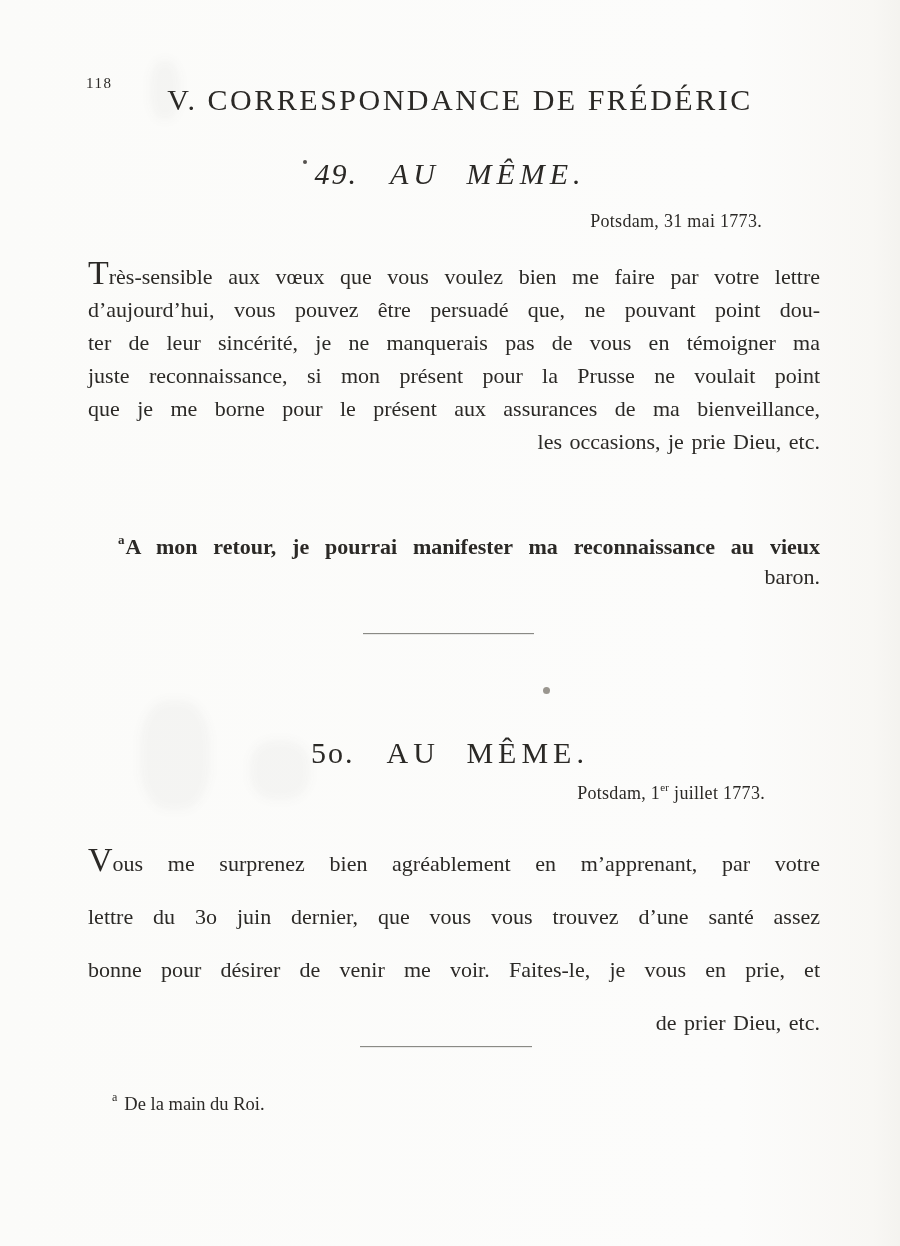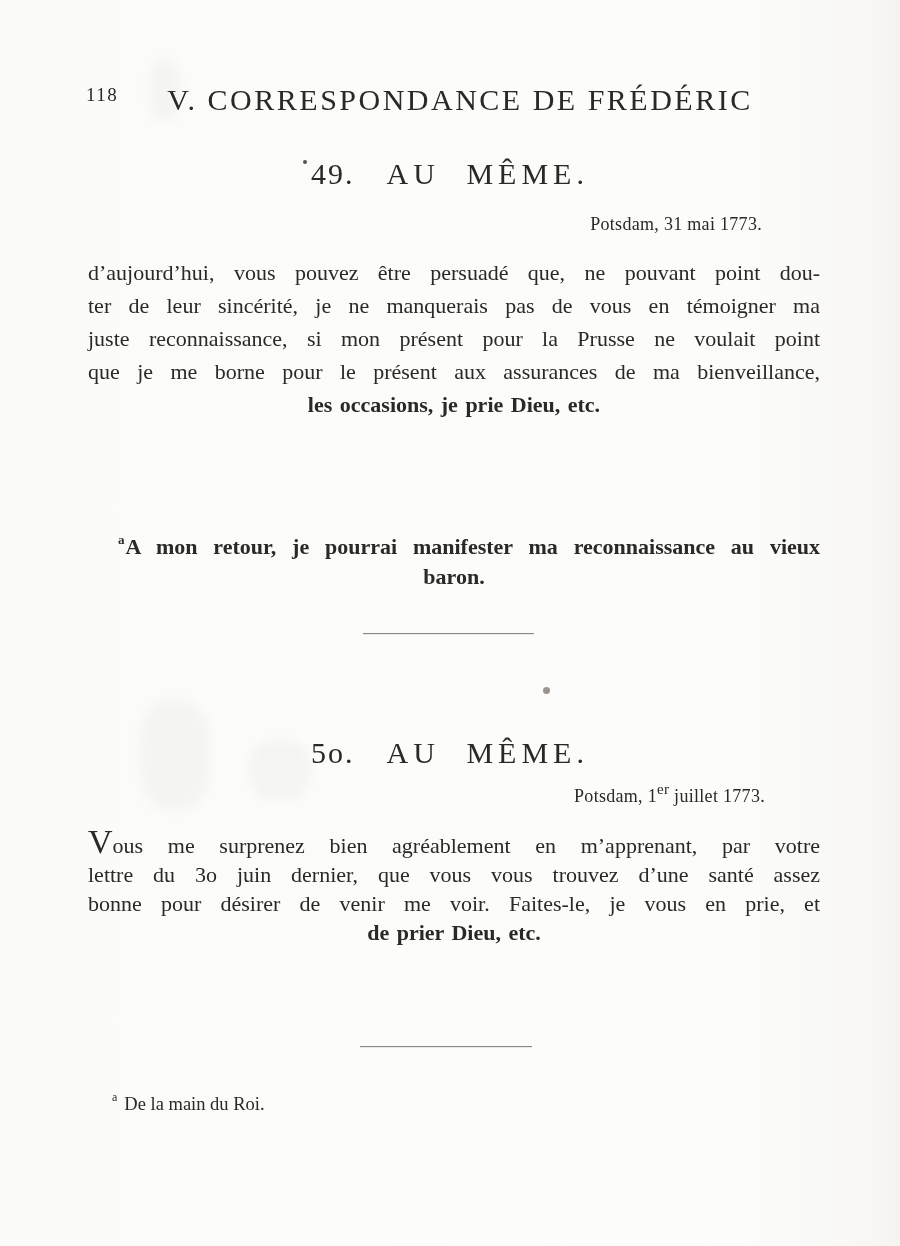--- a/index.html
+++ b/index.html
@@ -7,22 +7,22 @@
     width: 900px; height: 1246px;
     position: relative;
     overflow: hidden;
     background: linear-gradient(90deg, #fbfbf9 0%, #fcfcfb 82%, #f8f7f4 97%, #f4f3ef 100%);
     font-family: "Liberation Serif", serif;
     color: #2b2926;
   }
   .abs { position: absolute; }
 
   .pagenum {
-    left: 86px; top: 84px;
-    font-size: 19px; letter-spacing: 1.5px;
+    left: 86px; top: 75px;
+    font-size: 15px; letter-spacing: 1.5px;
   }
   .runhead {
     left: 150px; right: 130px; top: 83px;
     text-align: center;
     font-size: 30px; letter-spacing: 2.5px;
     white-space: nowrap;
   }
 
   .heading {
     left: 0; width: 900px;
@@ -31,30 +31,30 @@
     white-space: nowrap;
   }
   .heading .num { margin-right: 32px; letter-spacing: 2px; }
   .heading .ttl { letter-spacing: 5px; word-spacing: 14px; }
 
   .dateline {
     font-size: 18px;
     white-space: nowrap;
     letter-spacing: 0.3px;
   }
-  .dateline sup { font-size: 15px; position: relative; top: -1px; }
+  .dateline sup { font-size: 11px; position: relative; top: -1px; }
 
   .para {
     left: 88px; width: 732px;
     font-size: 22px;
   }
   .para .ln { line-height: 33px; }
-  .para.p2 .ln { line-height: 29px; }
+  .para.p2 .ln { line-height: 40px; margin-top: 13px; }
   .jline { text-align: justify; text-align-last: justify; }
-  .lline { text-align: center; word-spacing: 2px; font-weight: bold; }
+  .lline { text-align: right; word-spacing: 2px; }
   .initial { font-size: 34px; }
 
   .note {
     left: 88px; width: 732px;
     font-size: 22px;
   }
   .note .ln { line-height: 30px; }
   .note .ln1 { text-indent: 30px; text-align: justify; text-align-last: justify; font-weight: bold; }
   .note sup { font-size: 13px; position: relative; top: -2px; margin-right: 1px; }
 
@@ -77,29 +77,30 @@
   .smudge-1 { left: 140px; top: 700px; width: 70px; height: 110px; }
   .smudge-2 { left: 150px; top: 60px;  width: 30px; height: 60px;  }
   .smudge-3 { left: 250px; top: 740px; width: 60px; height: 60px;  }
 </style>
 </head>
 <body>
 
 <div class="abs pagenum">118</div>
 <div class="abs runhead">V.  CORRESPONDANCE  DE  FRÉDÉRIC</div>
 
-<div class="abs heading" style="top:157px;">
+<div class="abs heading" style="top:157px;font-style:italic;">
   <span class="num">49.</span><span class="ttl">AU MÊME.</span>
 </div>
 
 <div class="abs dateline" style="top:210px; right:138px;">
   <span>Potsdam, 31 mai 1773.</span><sup></sup><span></span>
 </div>
 
 <div class="abs para p1" style="top:256px;">
+  <div class="ln jline"><span class="initial">T</span><span>rès-sensible aux vœux que vous voulez bien me faire par votre lettre</span></div>
   <div class="ln jline">d’aujourd’hui, vous pouvez être persuadé que, ne pouvant point dou-</div>
   <div class="ln jline">ter de leur sincérité, je ne manquerais pas de vous en témoigner ma</div>
   <div class="ln jline">juste reconnaissance, si mon présent pour la Prusse ne voulait point</div>
   <div class="ln jline">que je me borne pour le présent aux assurances de ma bienveillance,</div>
   <div class="ln lline">les occasions, je prie Dieu, etc.</div>
 </div>
 
 <div class="abs note" style="top:527px;">
   <div class="ln ln1"><sup>a</sup><span>A mon retour, je pourrai manifester ma reconnaissance au vieux</span></div>
   <div class="ln lline">baron.</div>

